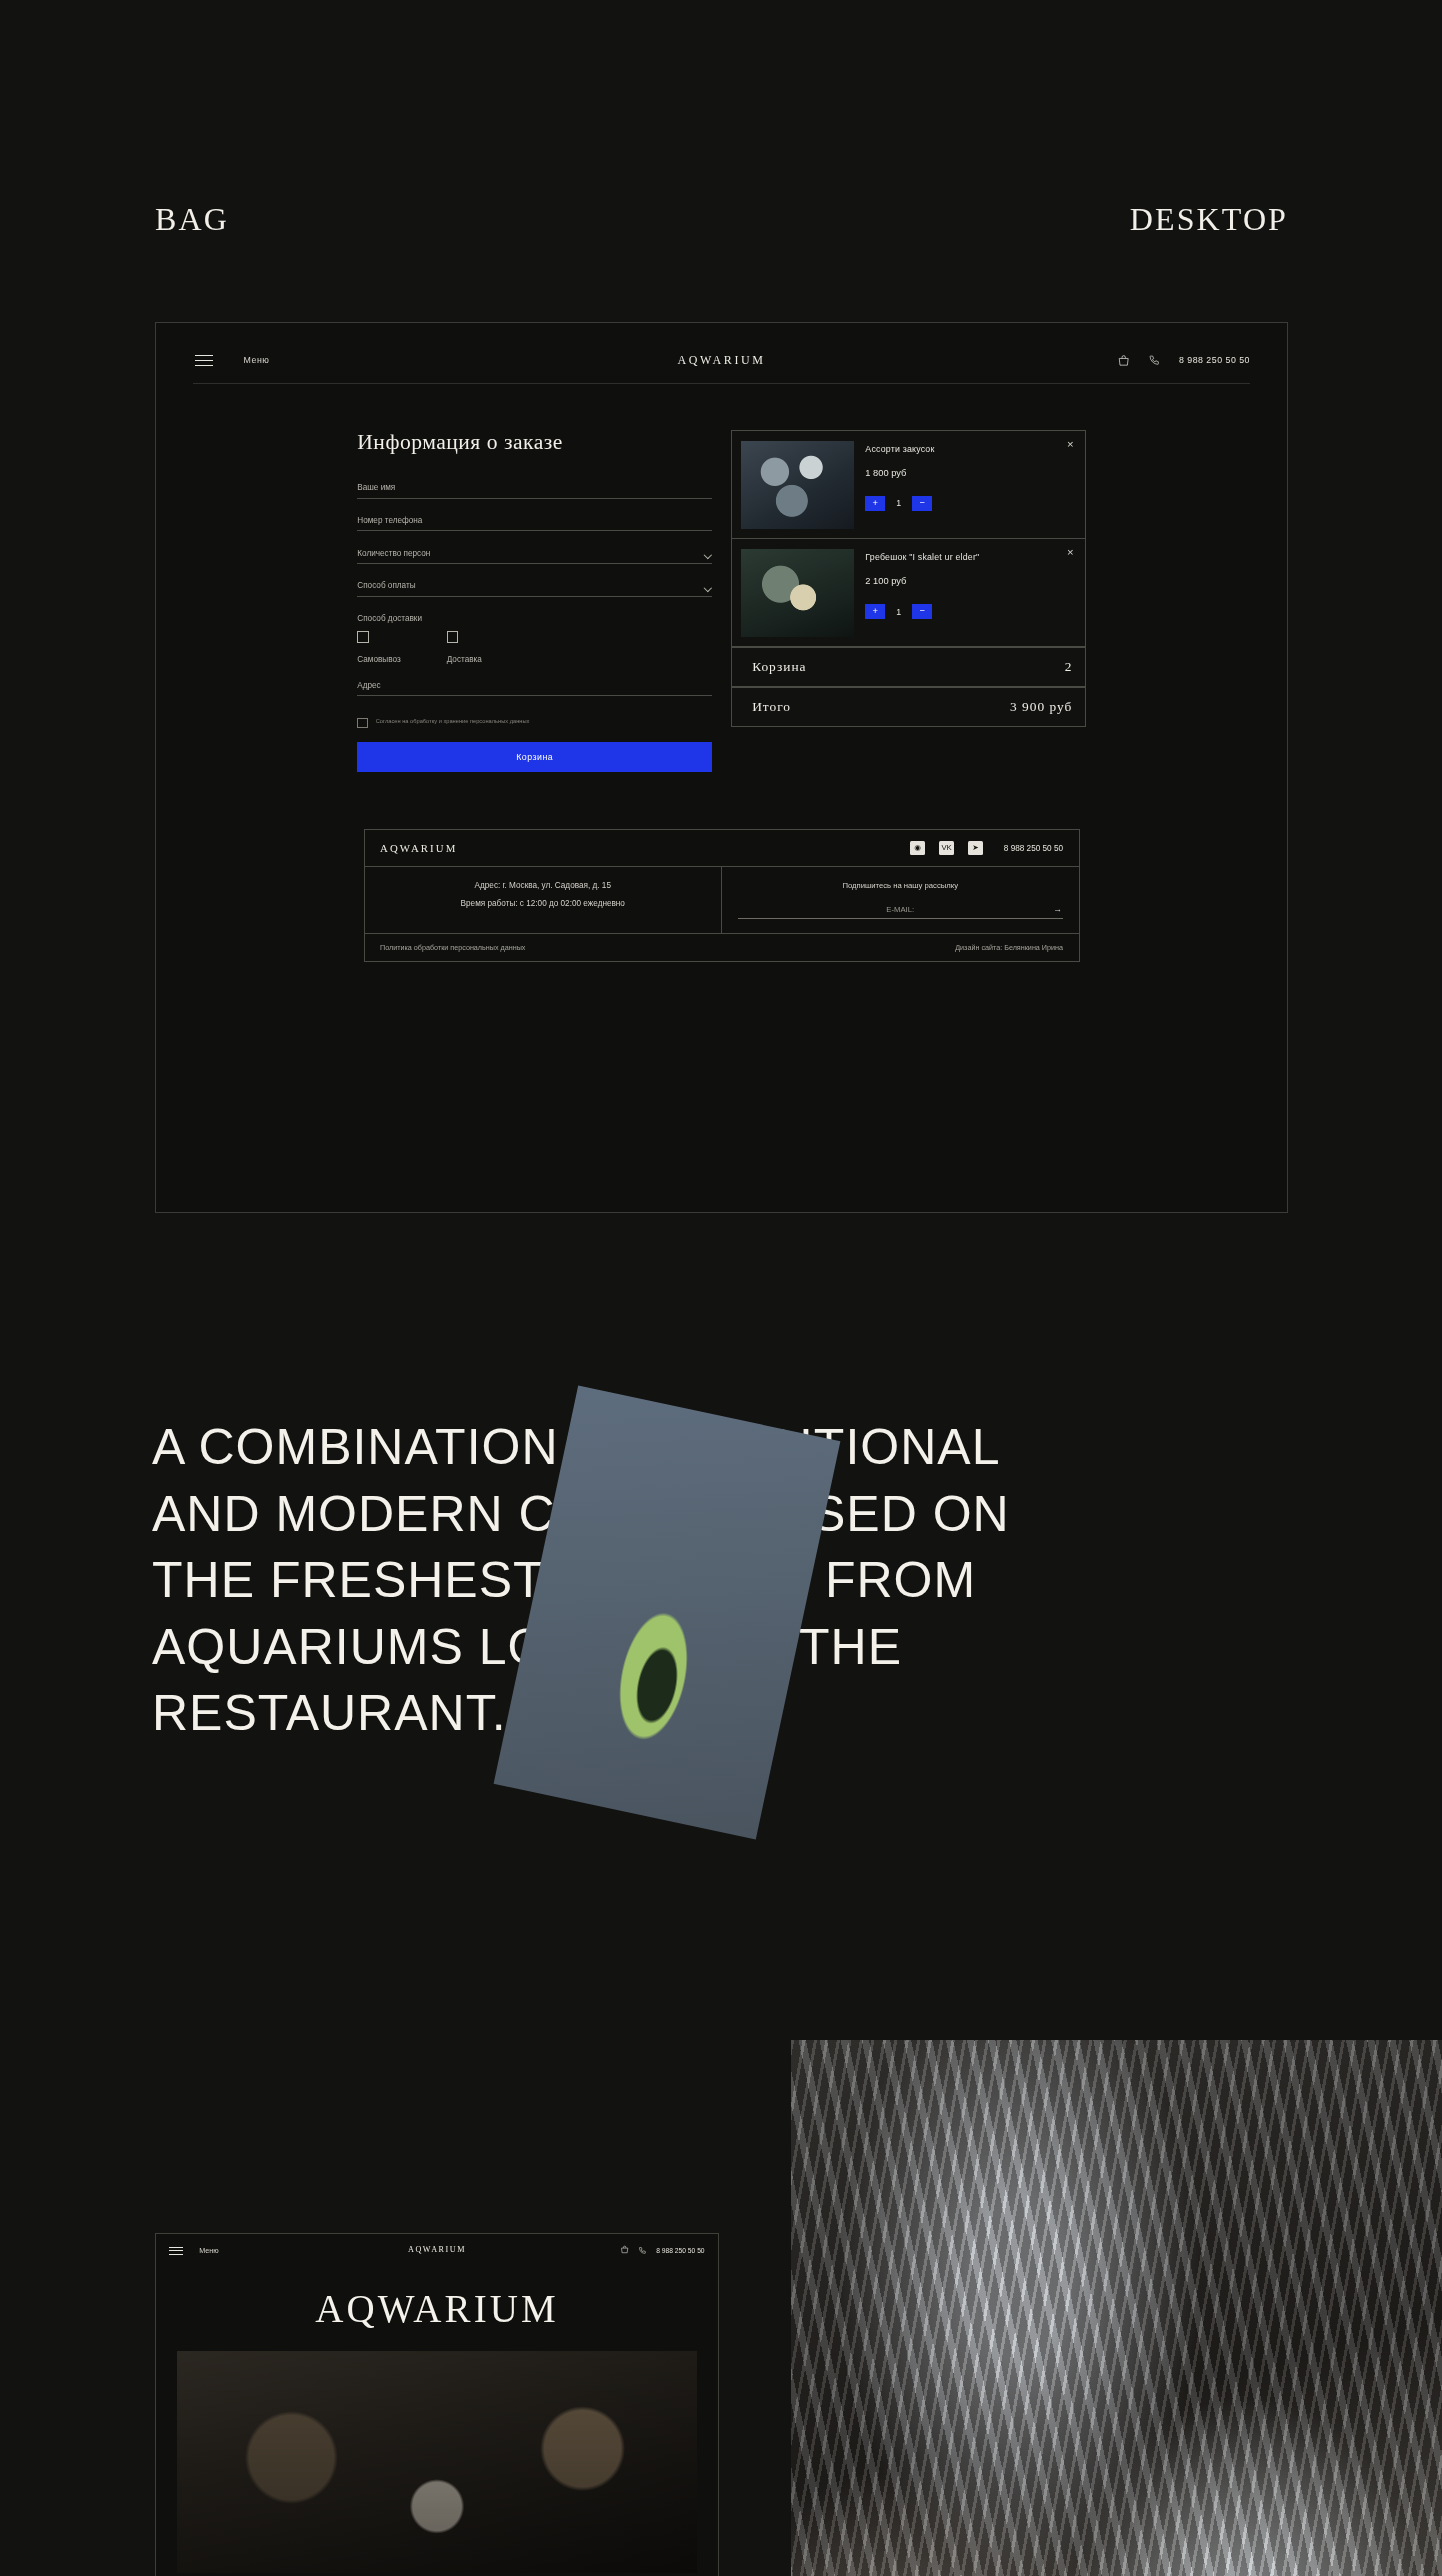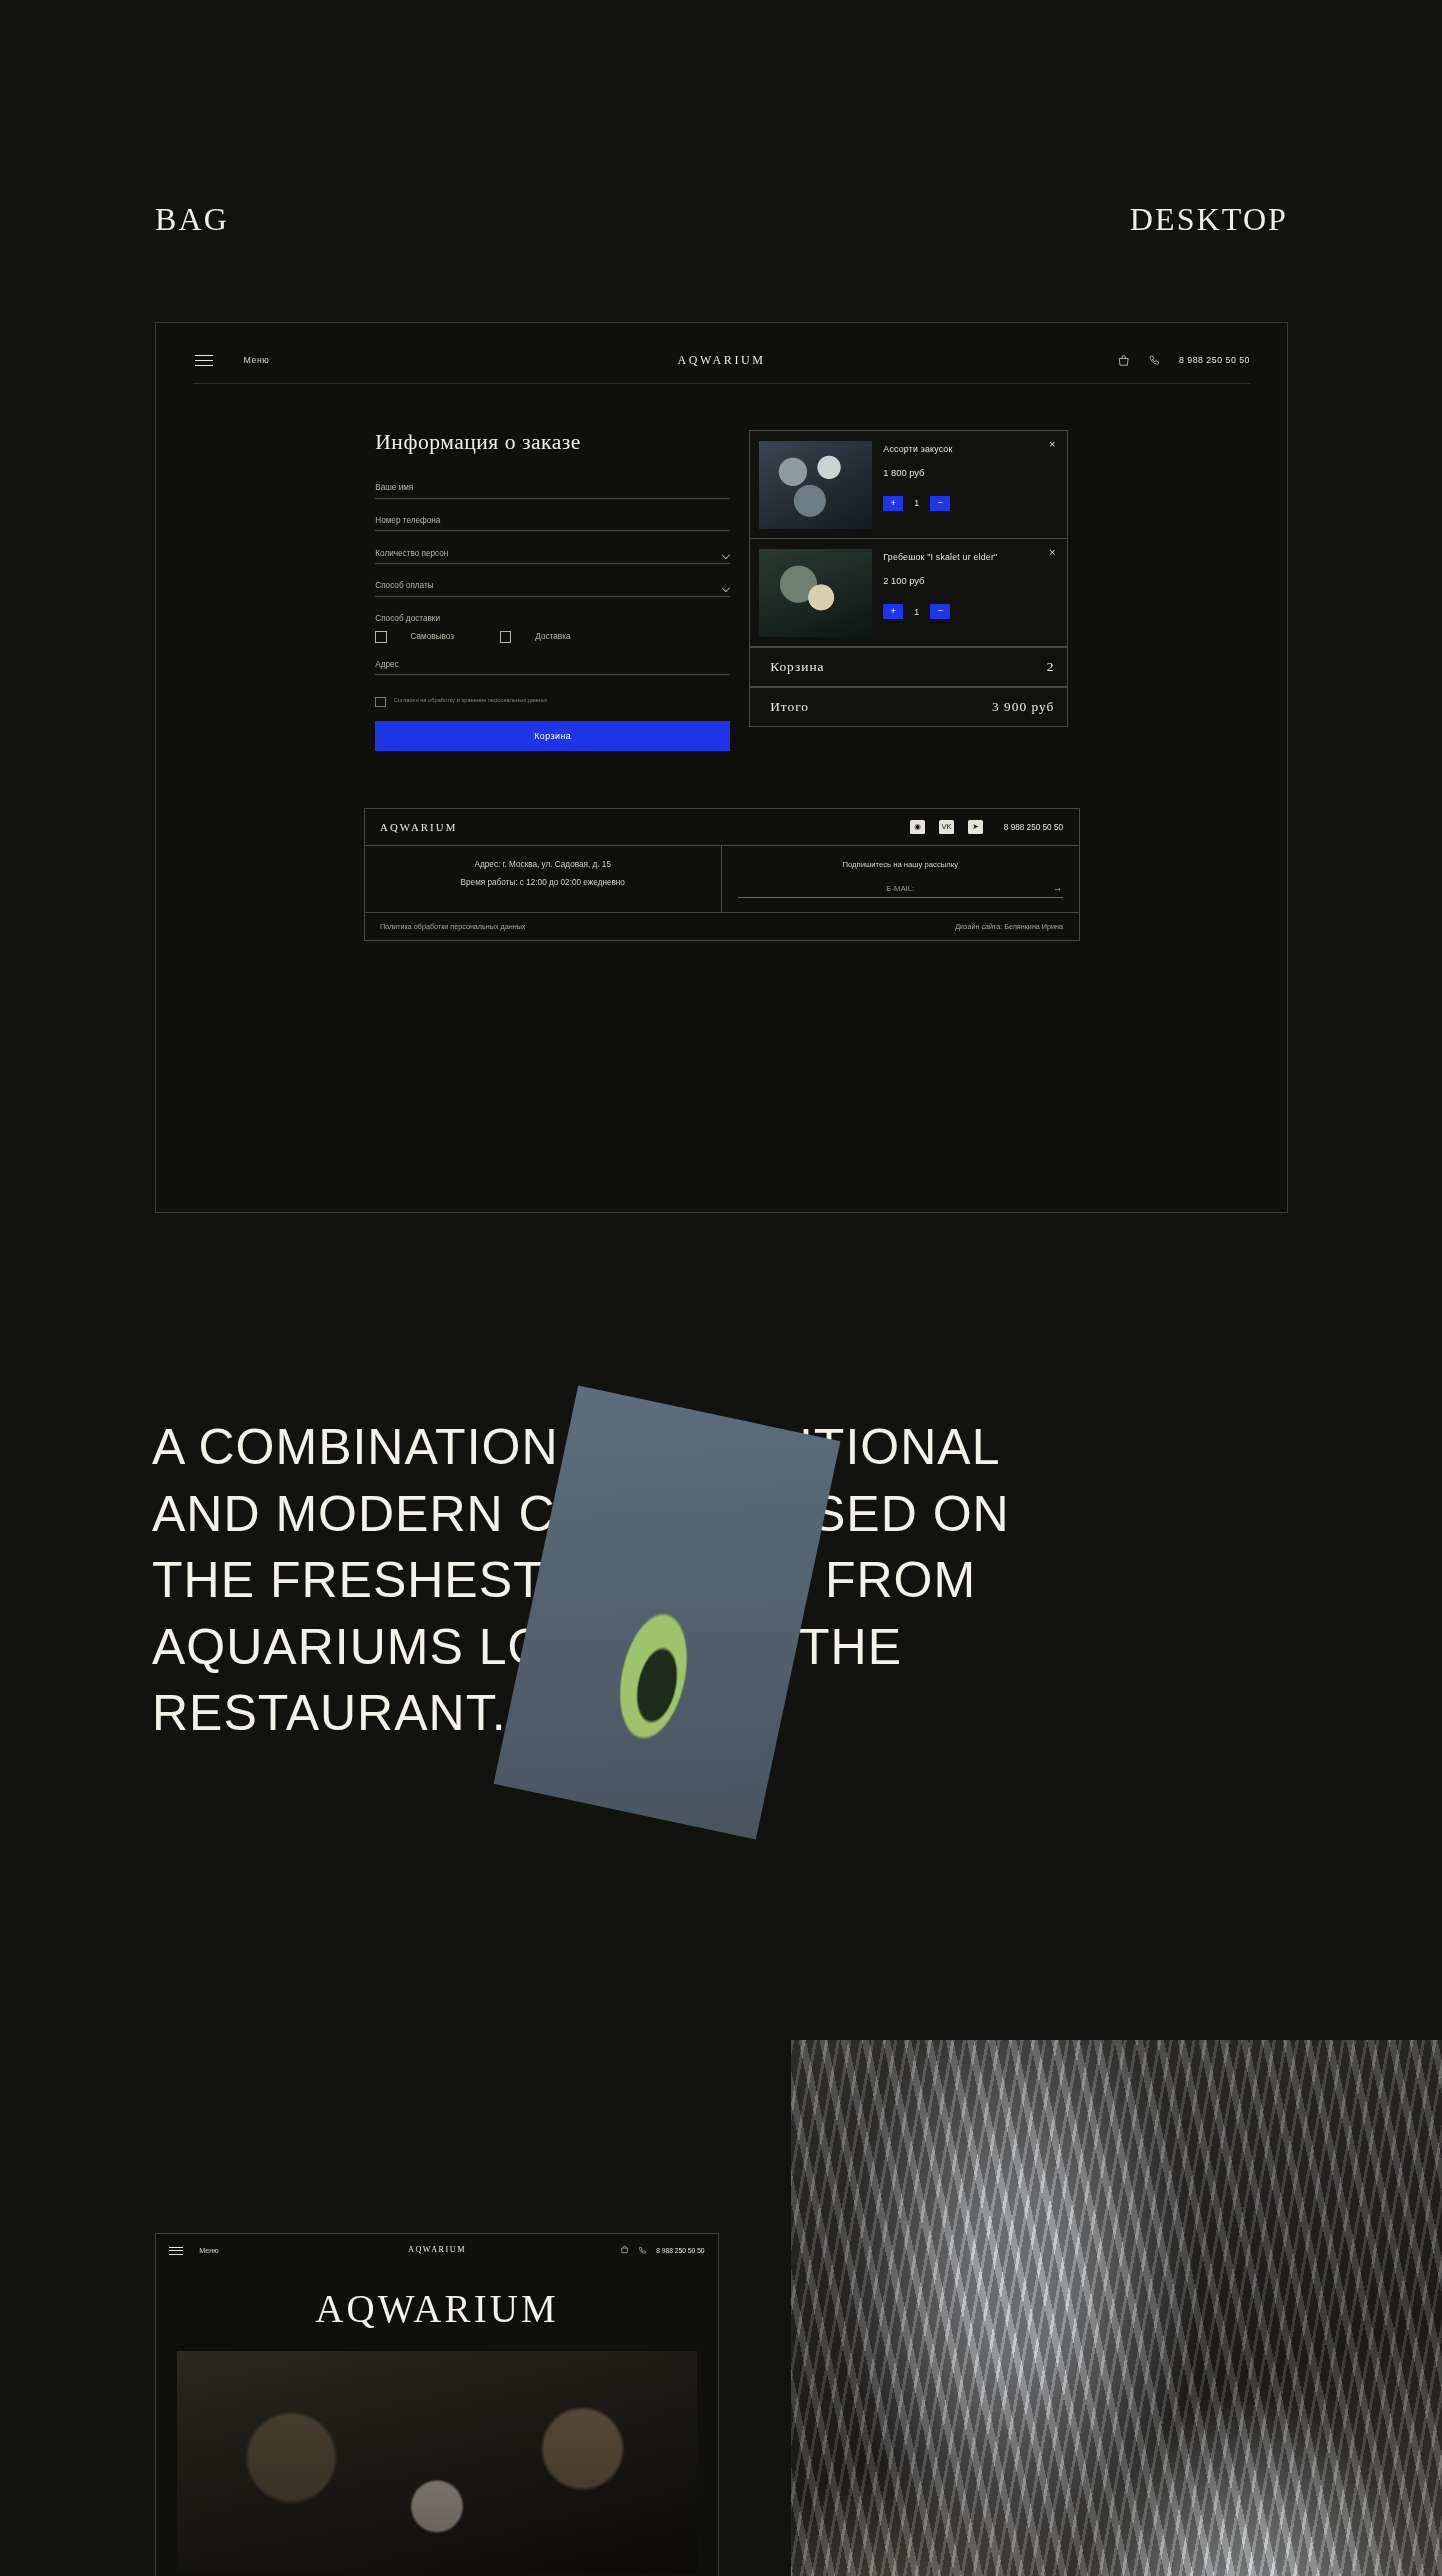--- a/index.html
+++ b/index.html
@@ -125,21 +125,21 @@
   .field-label-plain {
     font-size: 8.2px;
     color: #b7b4ad;
     margin-bottom: 8.2px;
   }
   .checkbox-row {
     display: flex;
     gap: 46px;
     margin-bottom: 17.5px;
   }
-  .cb { display: flex; align-items: center; gap: 24px; }
+  .cb { display: flex; align-items: flex-start; gap: 12px; flex-direction: column; }
   .cb .box {
     width: 11.3px; height: 11.3px;
     border: 0.5px solid #b7b4ad;
     display: inline-block;
   }
   .cb span.t { font-size: 8.2px; color: #b7b4ad; }
   .consent {
     display: flex;
     gap: 8.2px;
     align-items: flex-start;
@@ -163,21 +163,21 @@
     background: #1f35e8;
     color: #fff;
     text-align: center;
     padding: 10.3px 0;
     font-size: 8.8px;
     letter-spacing: 0.5px;
     border: none;
   }
 
   
-  .cart-col { width: 319px; }
+  .cart-col { width: 355px; }
   .cart-item {
     border: 0.5px solid #4a4a45;
     display: flex;
     padding: 9.3px;
     gap: 11.3px;
     position: relative;
     margin-bottom: -0.5px;
     background: #111110;
   }
   .cart-thumb {

